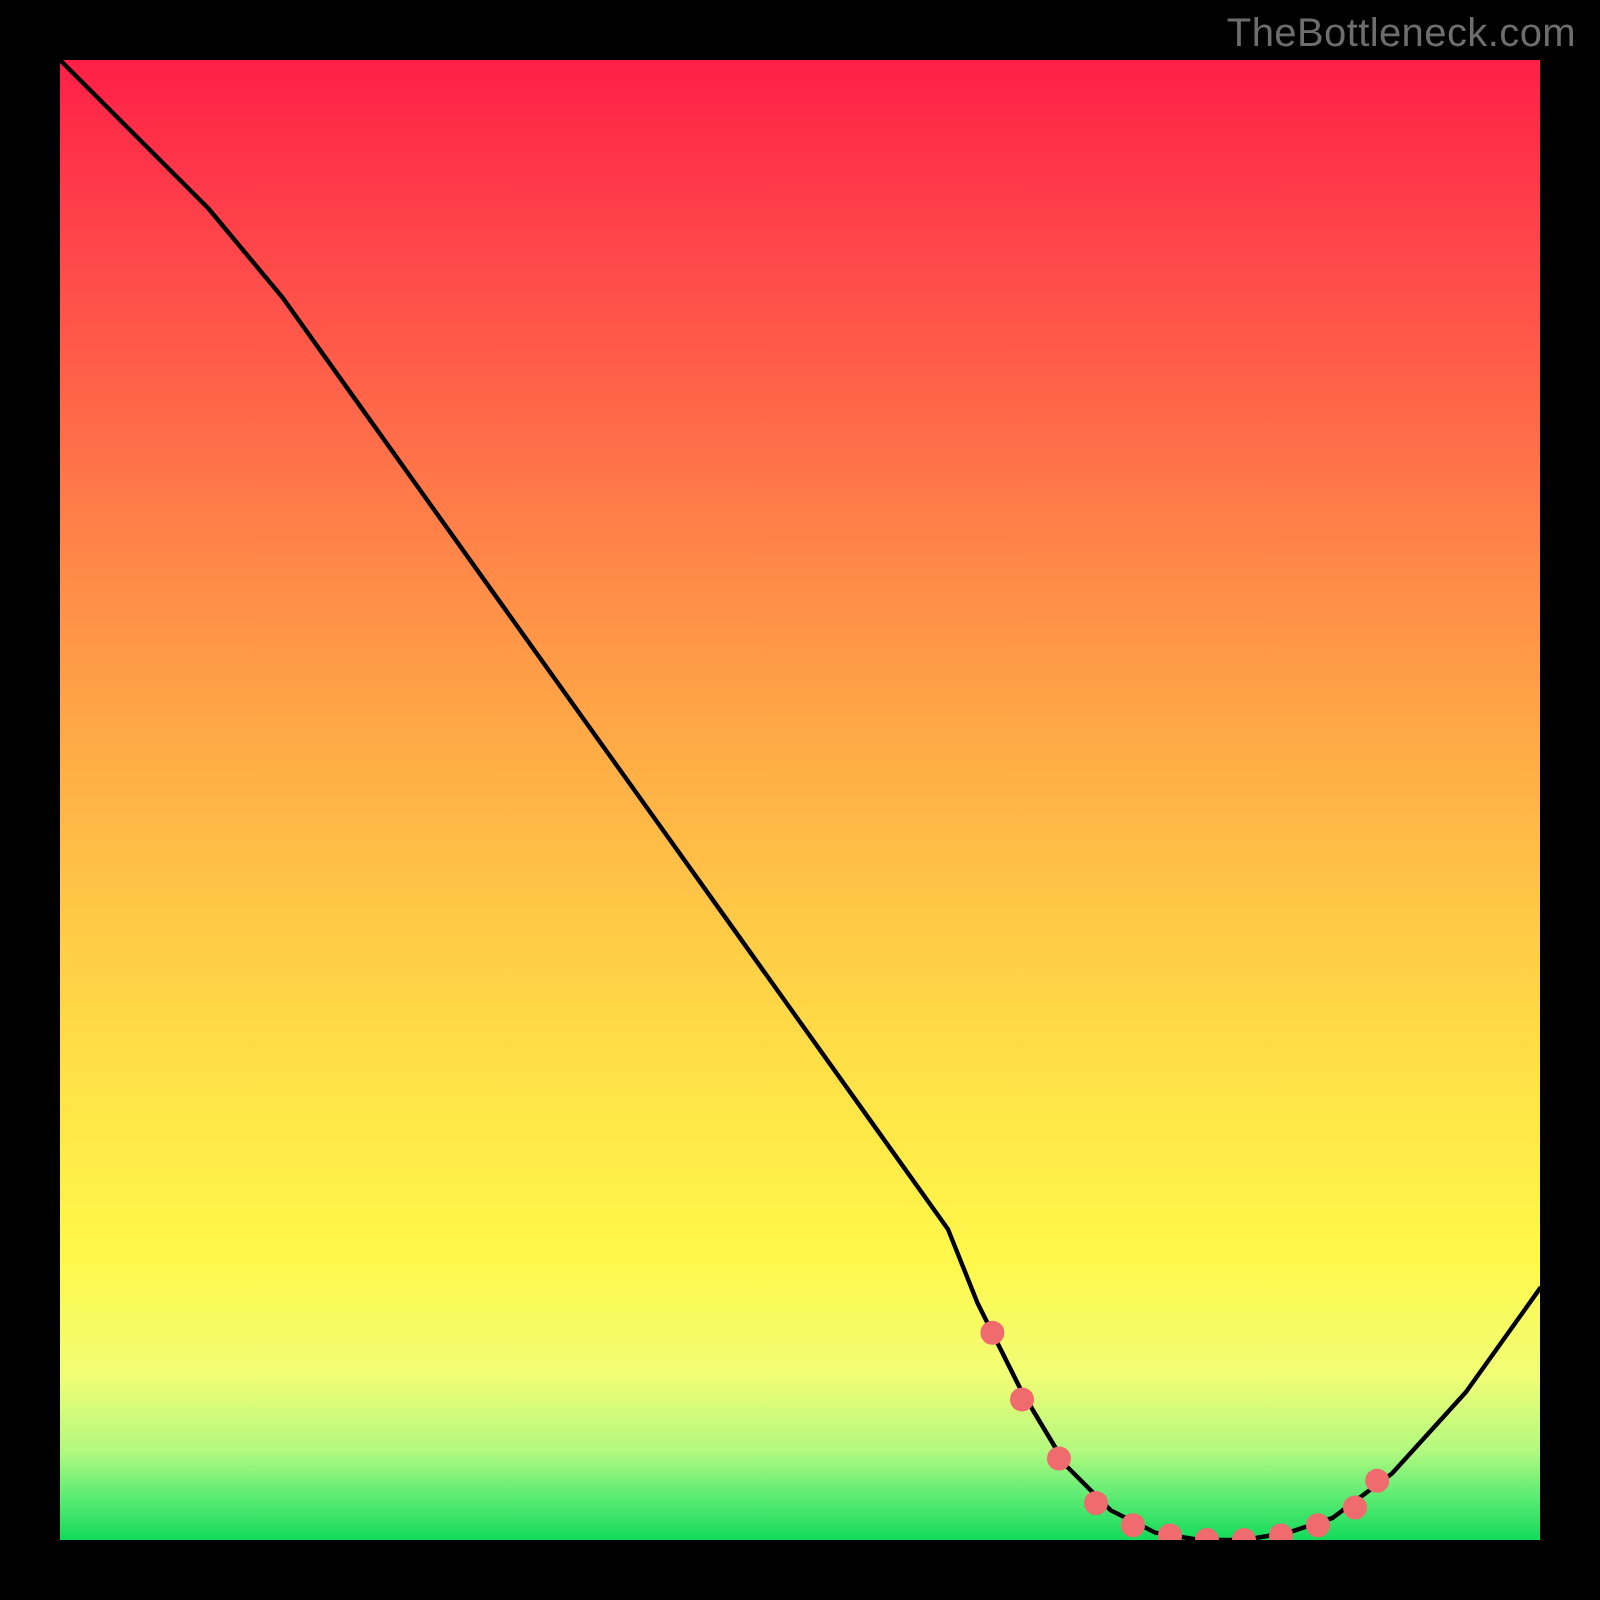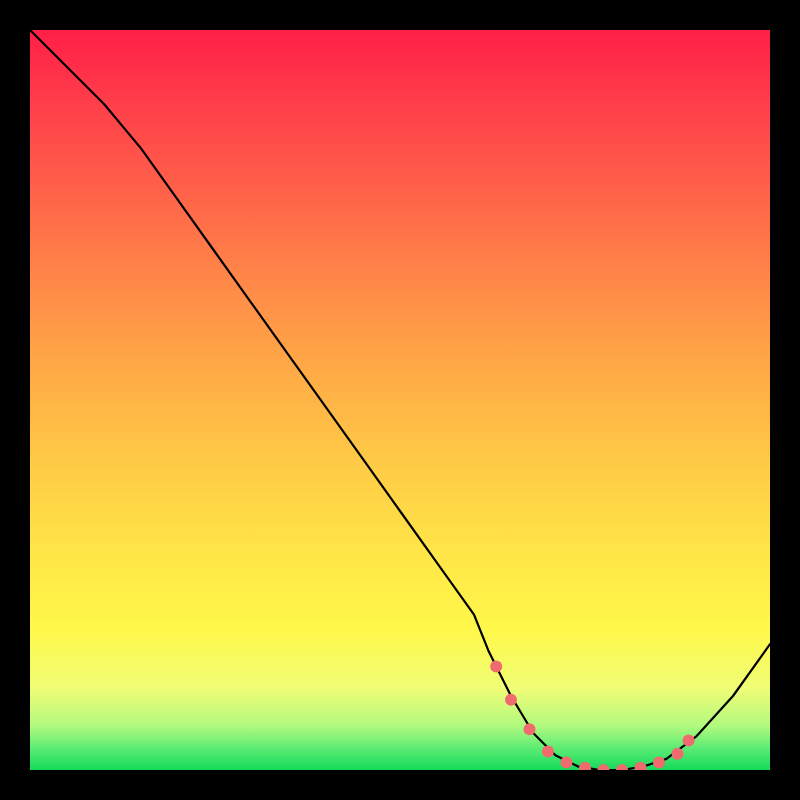--- a/index.html
+++ b/index.html
@@ -75,13 +75,14 @@
           <circle cx="555.00" cy="737.78" r="6" fill="#ef6b6e"></circle>
           <circle cx="573.50" cy="740.00" r="6" fill="#ef6b6e"></circle>
           <circle cx="592.00" cy="740.00" r="6" fill="#ef6b6e"></circle>
           <circle cx="610.50" cy="737.78" r="6" fill="#ef6b6e"></circle>
           <circle cx="629.00" cy="732.60" r="6" fill="#ef6b6e"></circle>
           <circle cx="647.50" cy="723.72" r="6" fill="#ef6b6e"></circle>
           <circle cx="658.60" cy="710.40" r="6" fill="#ef6b6e"></circle>
         </g>
     </svg>
   </div>
+  <div class="watermark">TheBottleneck.com</div>
 </div>
 
 </body></html>

